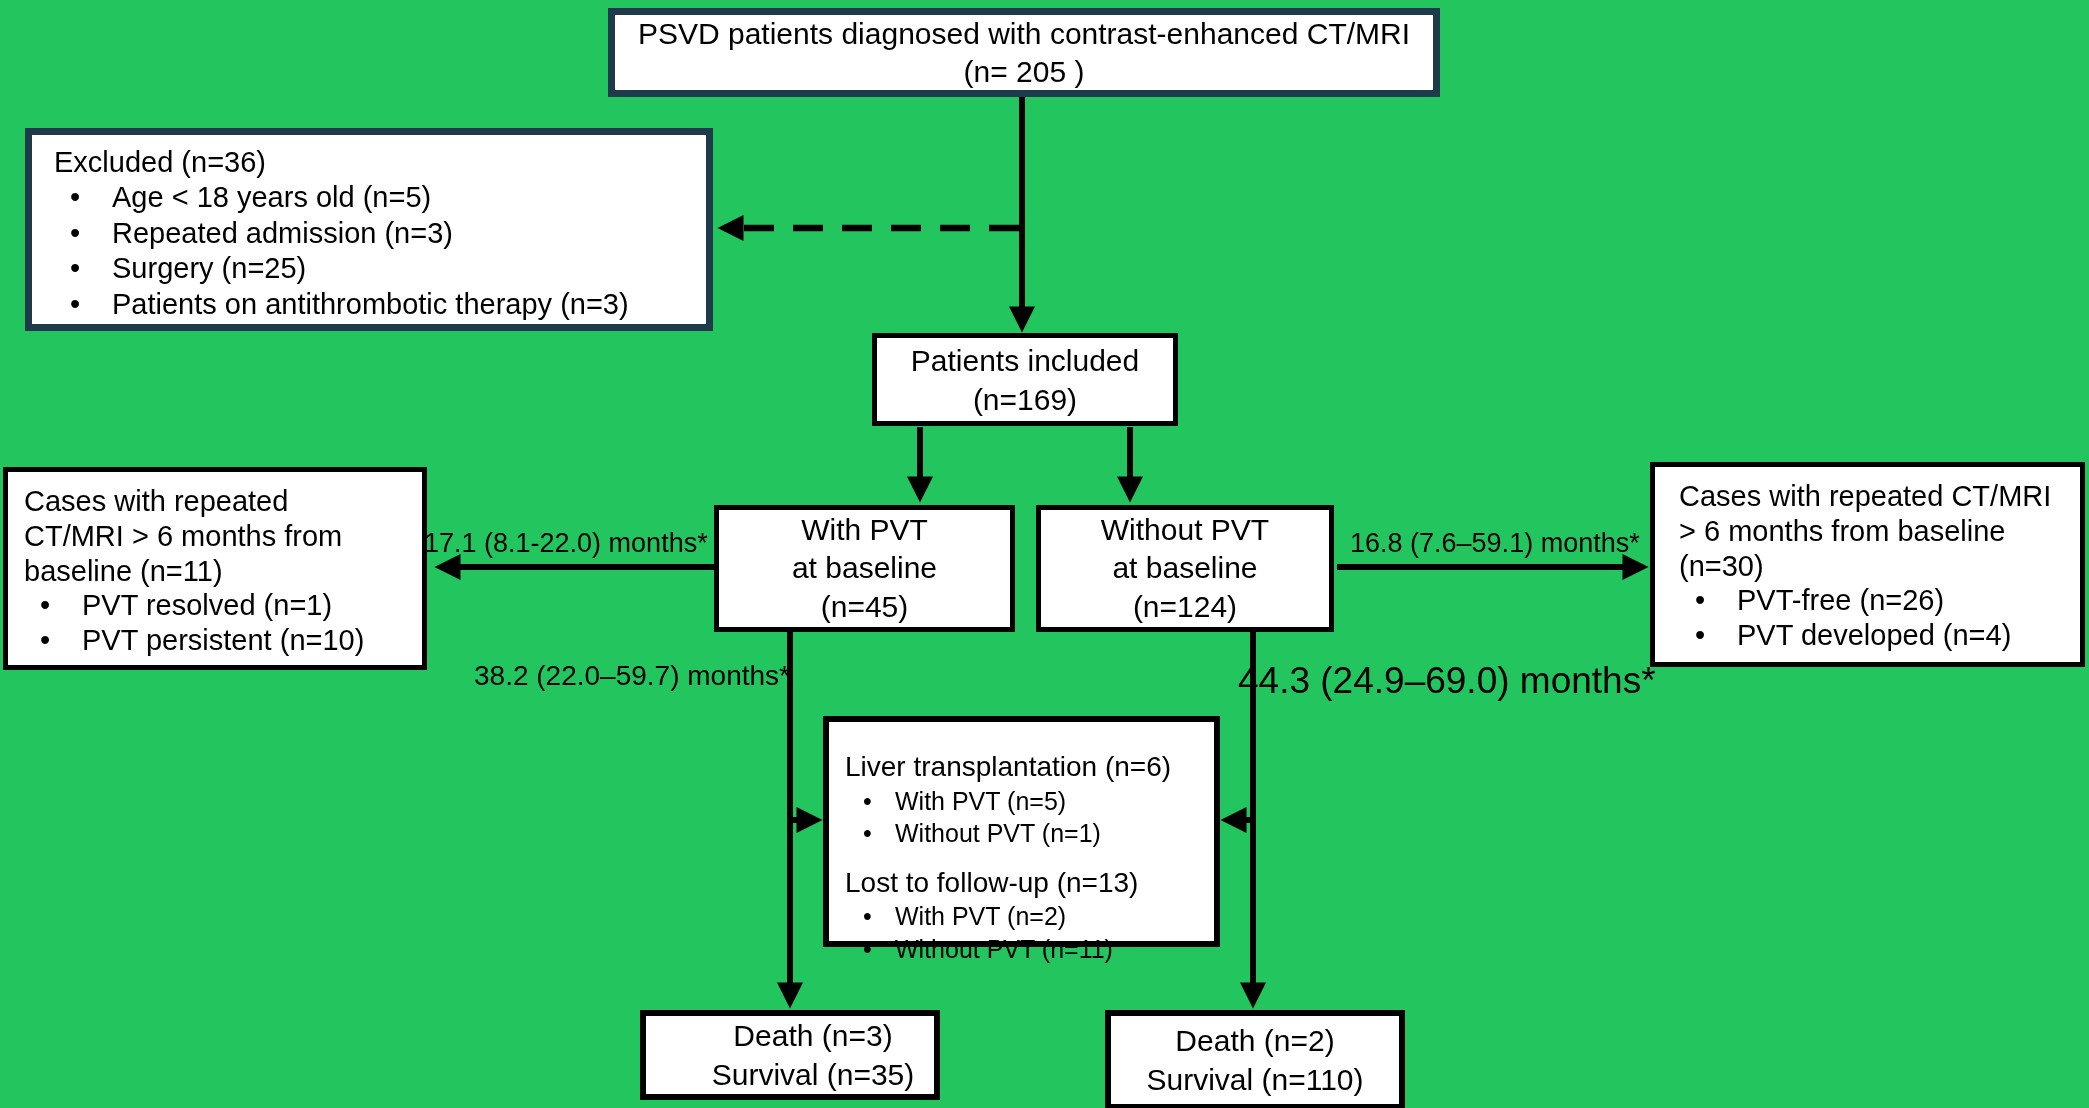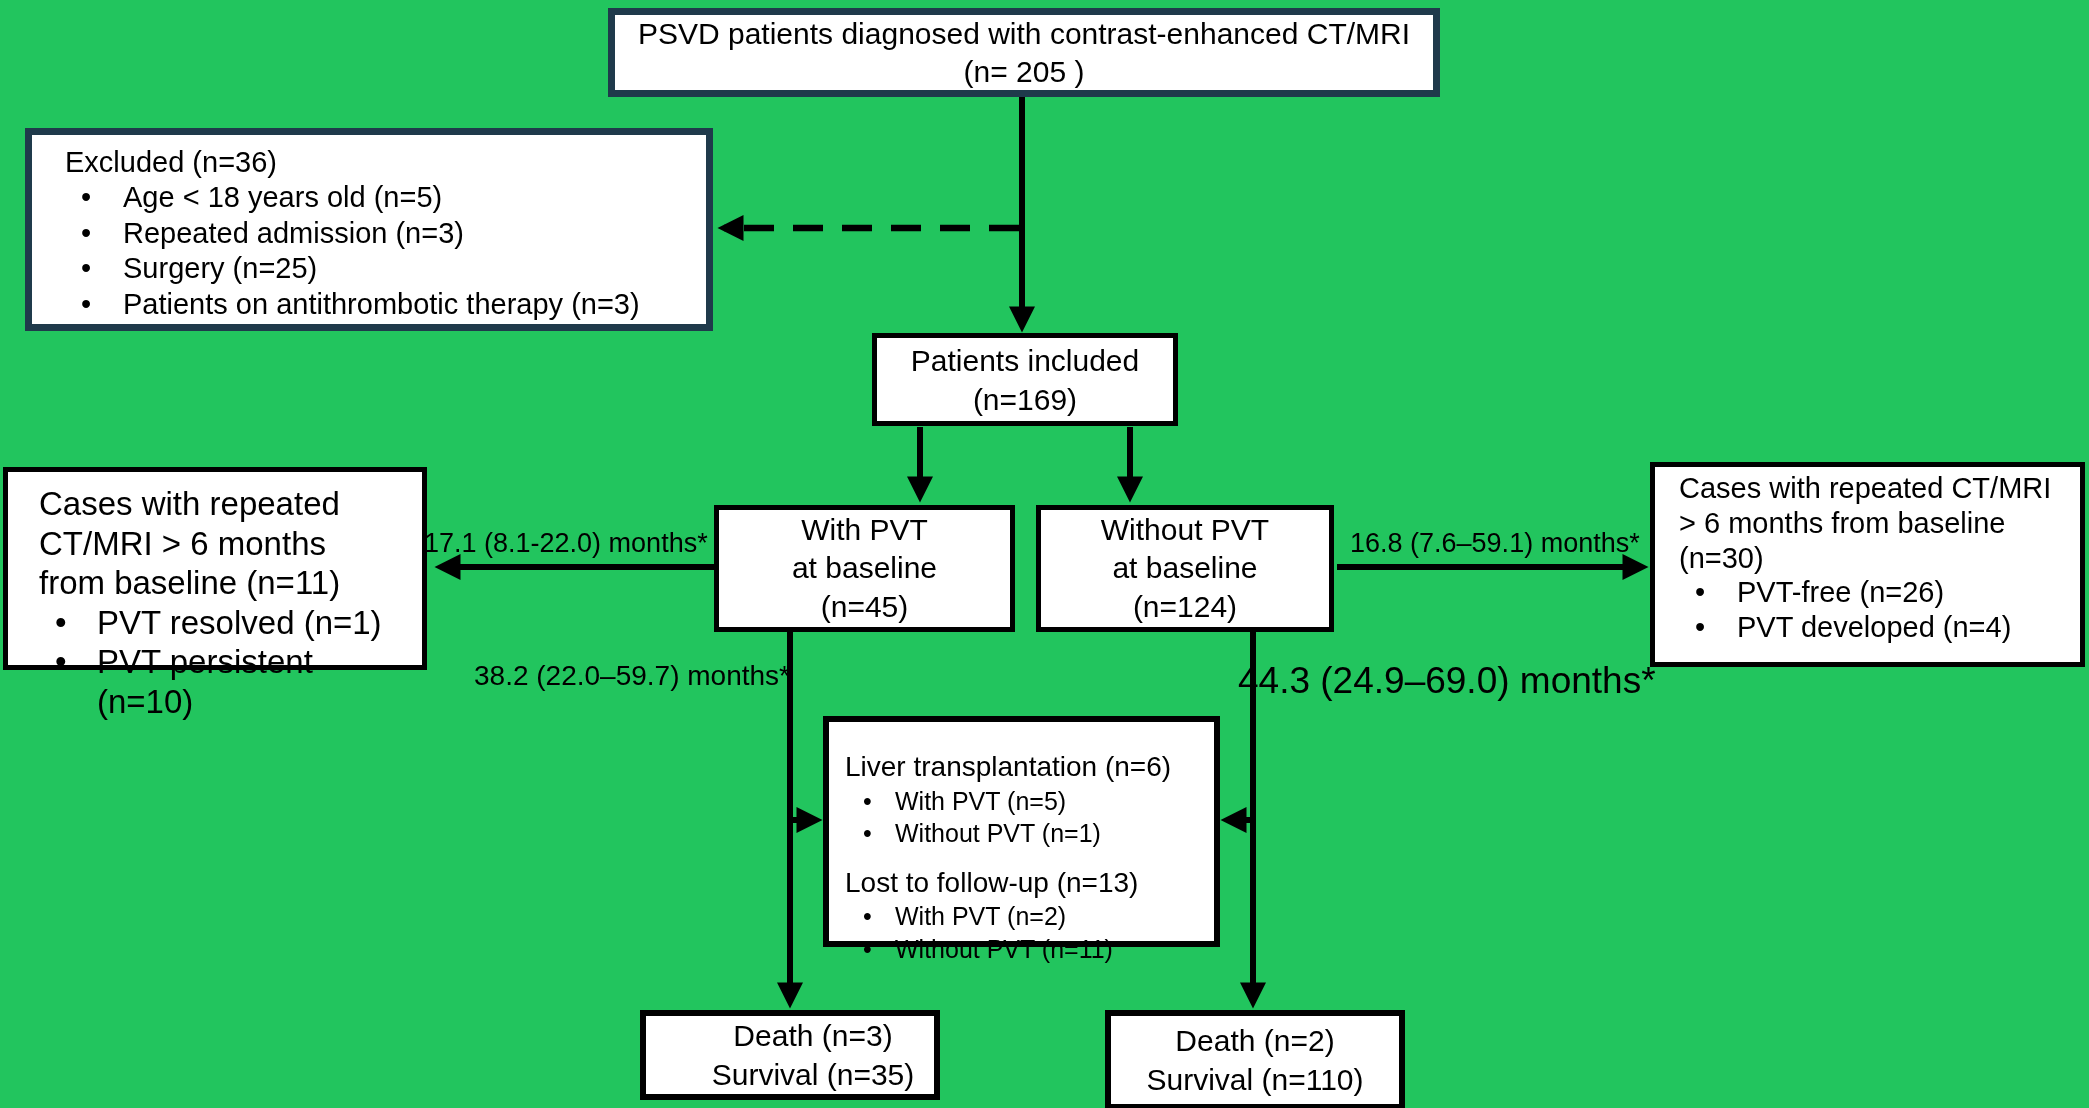--- a/index.html
+++ b/index.html
@@ -27,26 +27,26 @@
     text-align:center;
   }
   .navy{border-color:#1f3a4b;border-width:7px;}
   .lefty{display:block;text-align:left;}
   .bullet-item{display:flex;align-items:baseline;}
   .dot{flex:0 0 58px;padding-left:16px;box-sizing:border-box;}
   .btxt{flex:1 1 auto;}
 
   
   #box-top{left:608px;top:8px;width:832px;height:89px;line-height:1.25;}
-  #box-excluded{left:25px;top:128px;width:688px;height:203px;padding:10px 33px;font-size:29px;line-height:1.22;}
+  #box-excluded{left:25px;top:128px;width:688px;height:203px;padding:10px 22px;font-size:29px;line-height:1.22;}
   #box-included{left:872px;top:333px;width:306px;height:93px;line-height:1.3;align-items:center;}
   #box-withpvt{left:714px;top:505px;width:301px;height:127px;line-height:1.28;}
   #box-withoutpvt{left:1036px;top:505px;width:298px;height:127px;line-height:1.28;}
-  #box-leftcases{left:3px;top:467px;width:424px;height:203px;padding:12px 40px 12px 31px;font-size:33px;line-height:1.2;}
-  #box-rightcases{left:1650px;top:462px;width:435px;height:205px;padding:4px 24px;font-size:29px;line-height:1.2;}
+  #box-leftcases{left:3px;top:467px;width:424px;height:203px;padding:12px 40px 12px 16px;font-size:29px;line-height:1.2;}
+  #box-rightcases{left:1650px;top:462px;width:435px;height:205px;padding:12px 24px;font-size:29px;line-height:1.2;}
   #box-mid{left:823px;top:716px;width:397px;height:231px;padding:12px 8px 12px 16px;border-width:6px;font-size:28px;line-height:1.24;}
   #box-mid .mid-title{white-space:nowrap;margin-top:16px;}
   #box-mid .bullet-item{font-size:25px;line-height:1.3;}
   #box-mid .dot{flex:0 0 50px;padding-left:18px;}
   #box-deathleft{left:640px;top:1010px;width:300px;height:90px;border-width:6px;line-height:1.3;padding-left:46px;}
   #box-deathright{left:1105px;top:1010px;width:300px;height:100px;border-width:6px;line-height:1.3;}
 
   .arrow-label{
     position:absolute;
     font-size:27px;

